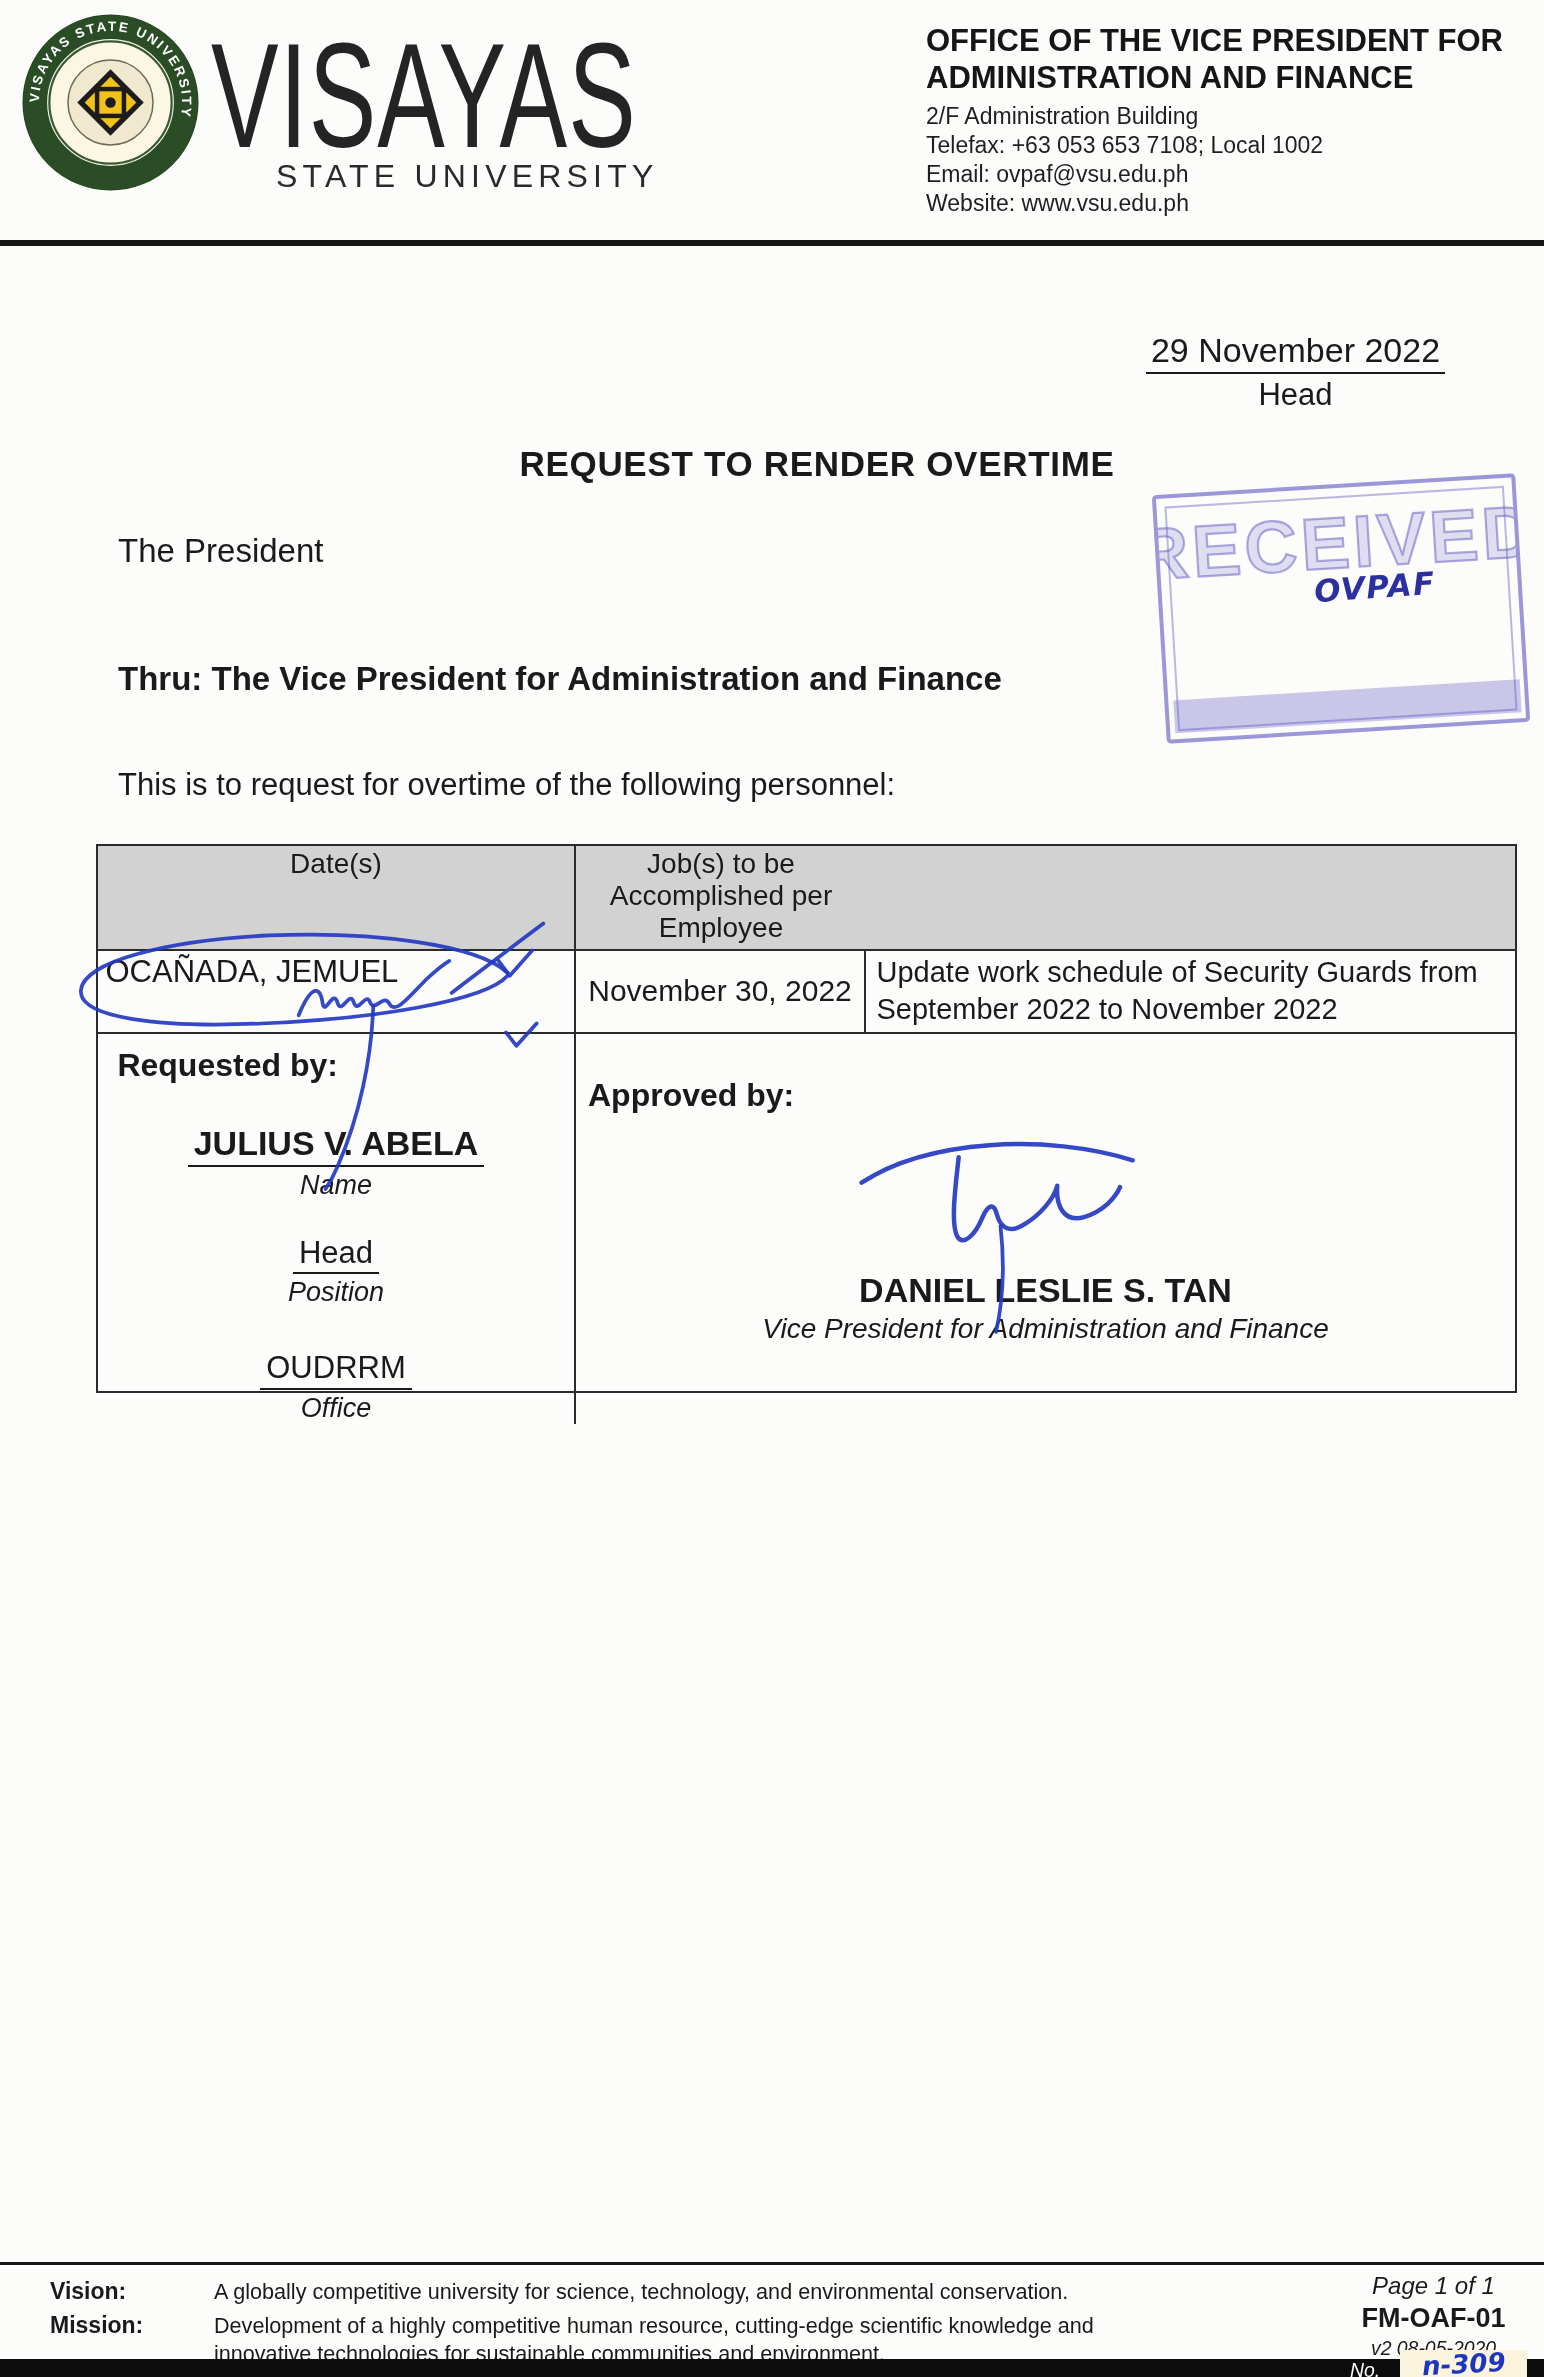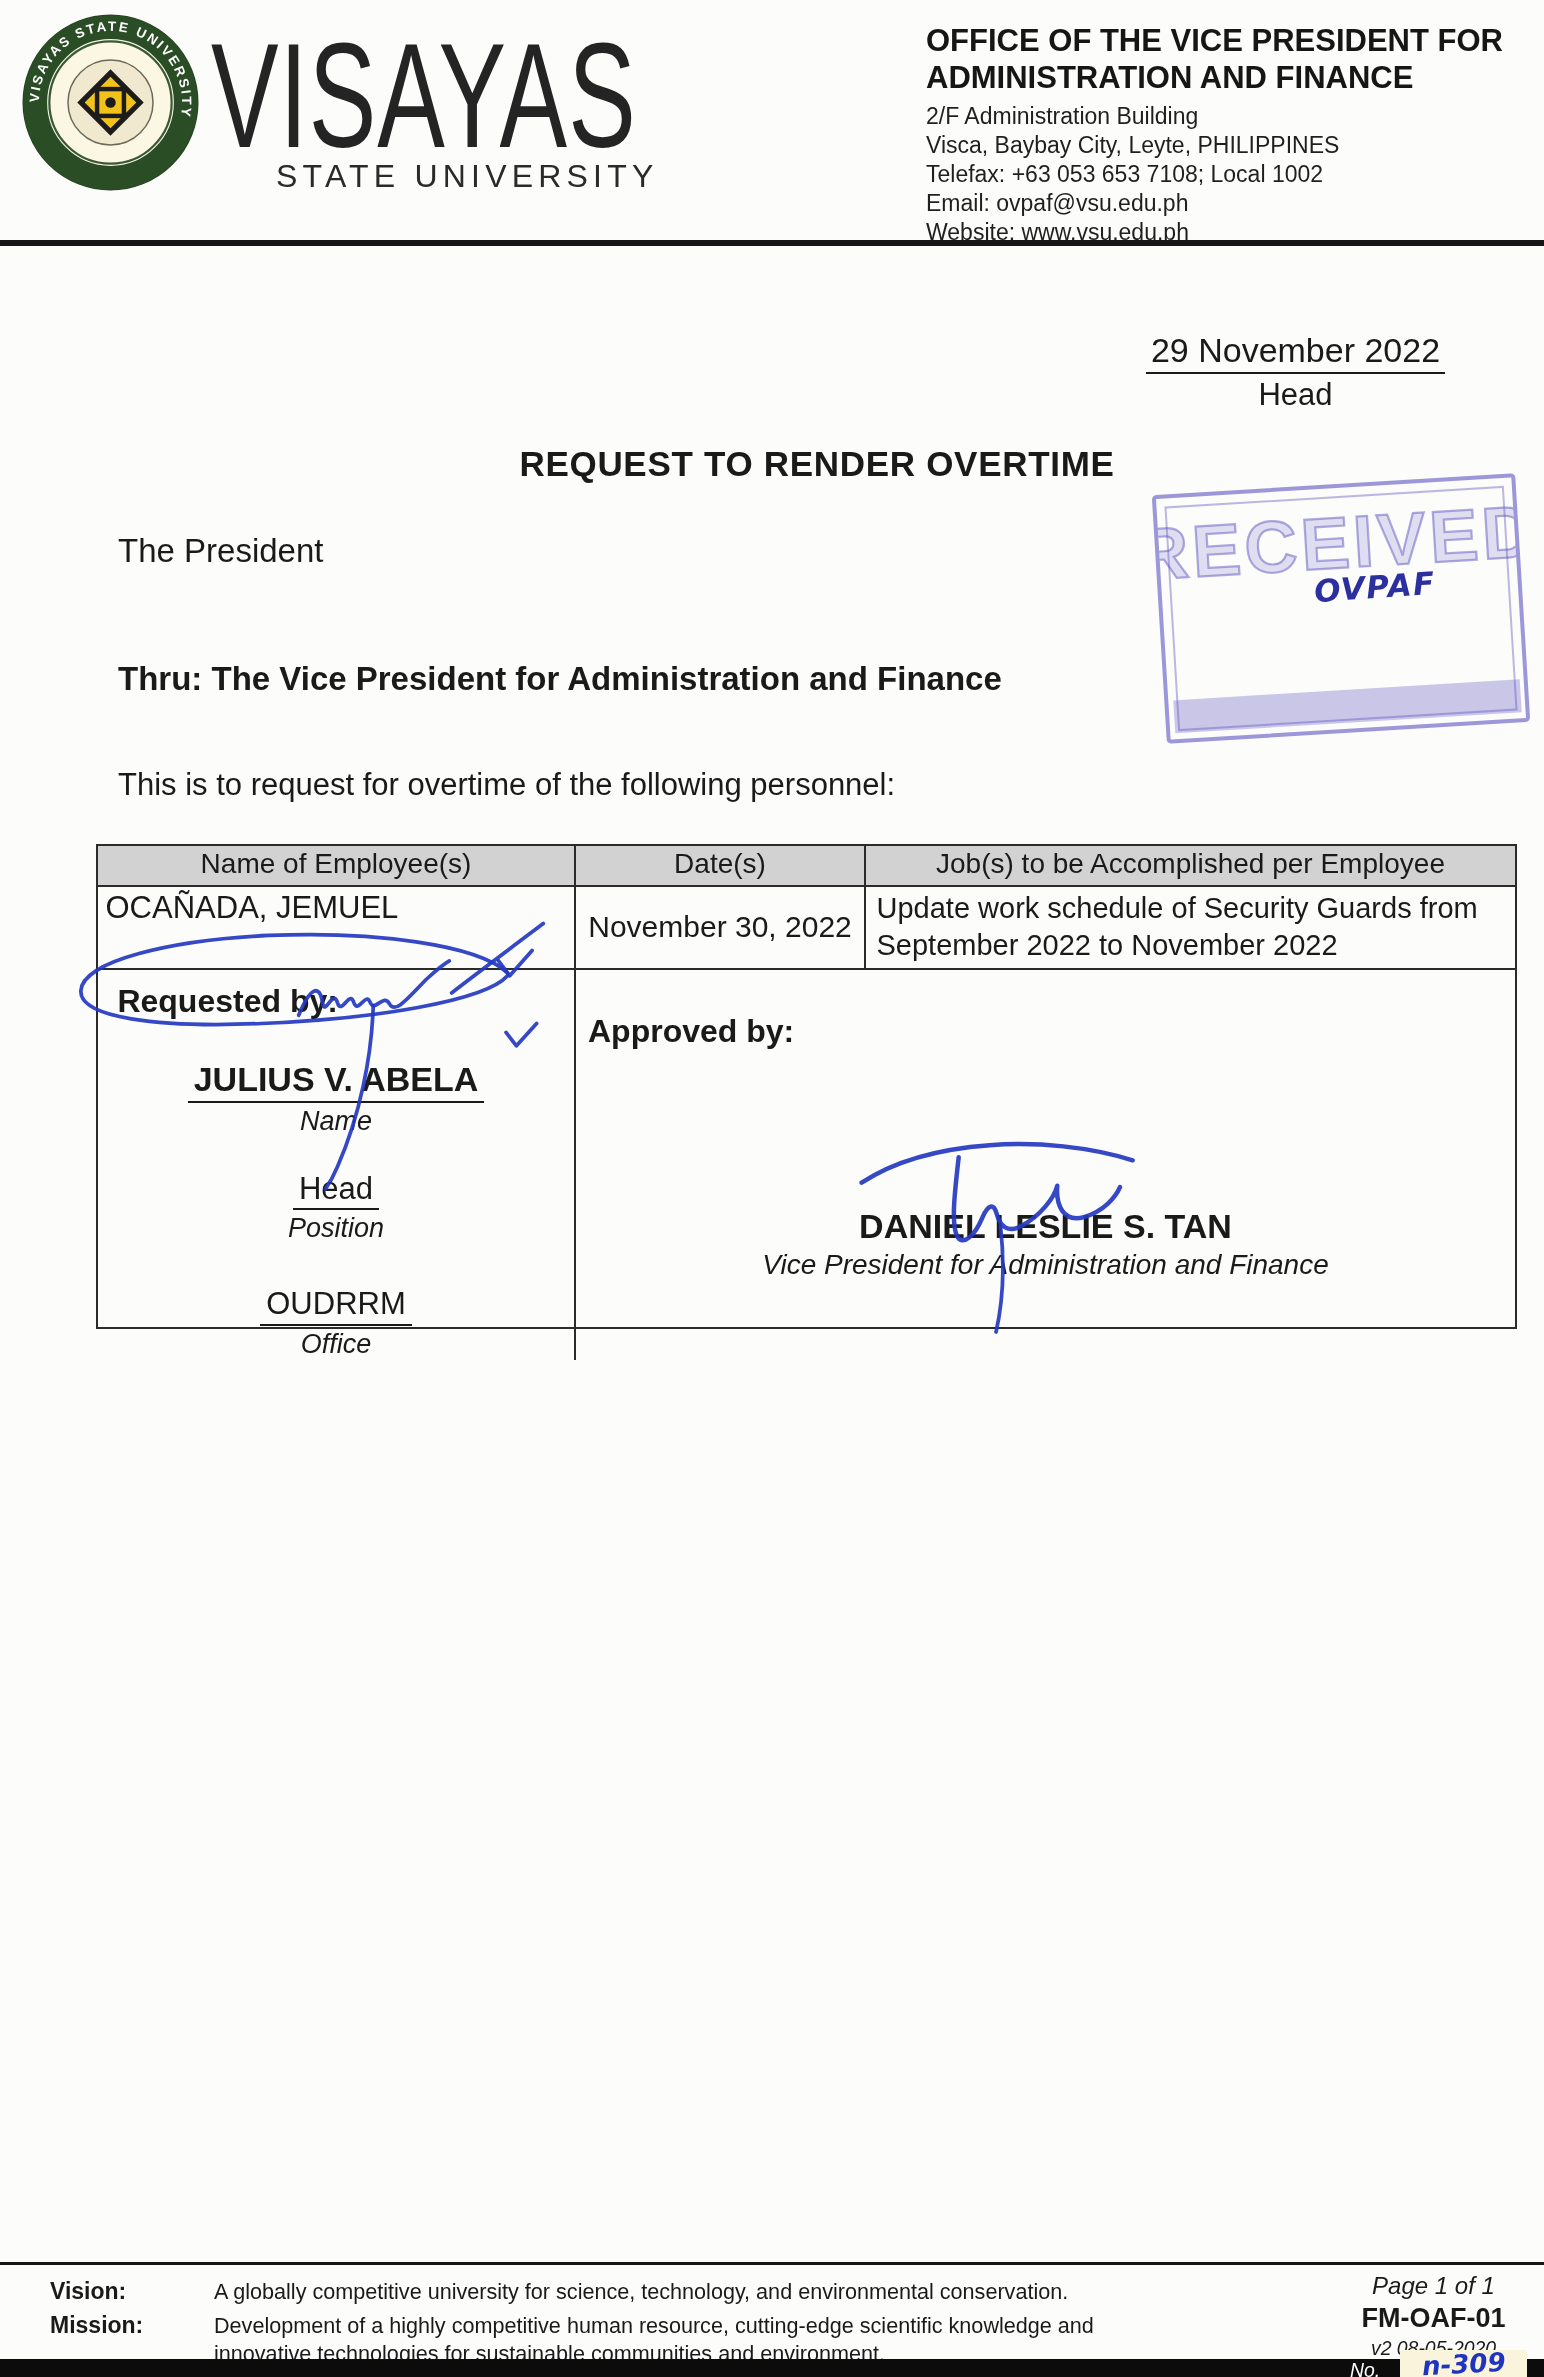--- a/index.html
+++ b/index.html
@@ -118,21 +118,20 @@
   </svg>
 
   <div class="wordmark">VISAYAS</div>
   <div class="wordmark-sub">STATE UNIVERSITY</div>
 
   <div class="office-block">
     <div class="office-line">OFFICE OF THE VICE PRESIDENT FOR</div>
     <div class="office-line">ADMINISTRATION AND FINANCE</div>
     <div class="addr-block">
       <div class="addr-line">2/F Administration Building</div>
-      <div class="addr-line">Visca, Baybay City, Leyte, PHILIPPINES</div>
       <div class="addr-line">Telefax: +63 053 653 7108; Local 1002</div>
       <div class="addr-line">Email: ovpaf@vsu.edu.ph</div>
       <div class="addr-line">Website: www.vsu.edu.ph</div>
     </div>
   </div>
 
   <div class="header-rule"></div>
 
   <div class="date-block">
     <span class="date-value">29 November 2022</span>
@@ -147,21 +146,20 @@
   <div class="stamp">
     <div class="stamp-inner">
       <div class="stamp-word">RECEIVED</div>
     </div>
     <div class="stamp-band"></div>
   </div>
   <div class="stamp-annotation">OVPAF</div>
 
   <div class="tbl">
     <div class="tbl-head">
-      <div>Name of Employee(s)</div>
       <div>Date(s)</div>
       <div>Job(s) to be Accomplished per Employee</div>
     </div>
     <div class="tbl-row">
       <div class="cell-name">OCAÑADA, JEMUEL</div>
       <div class="cell-date">November 30, 2022</div>
       <div class="cell-job">Update work schedule of Security Guards from September 2022 to November 2022</div>
     </div>
     <div class="tbl-foot">
       <div class="cell-req">

